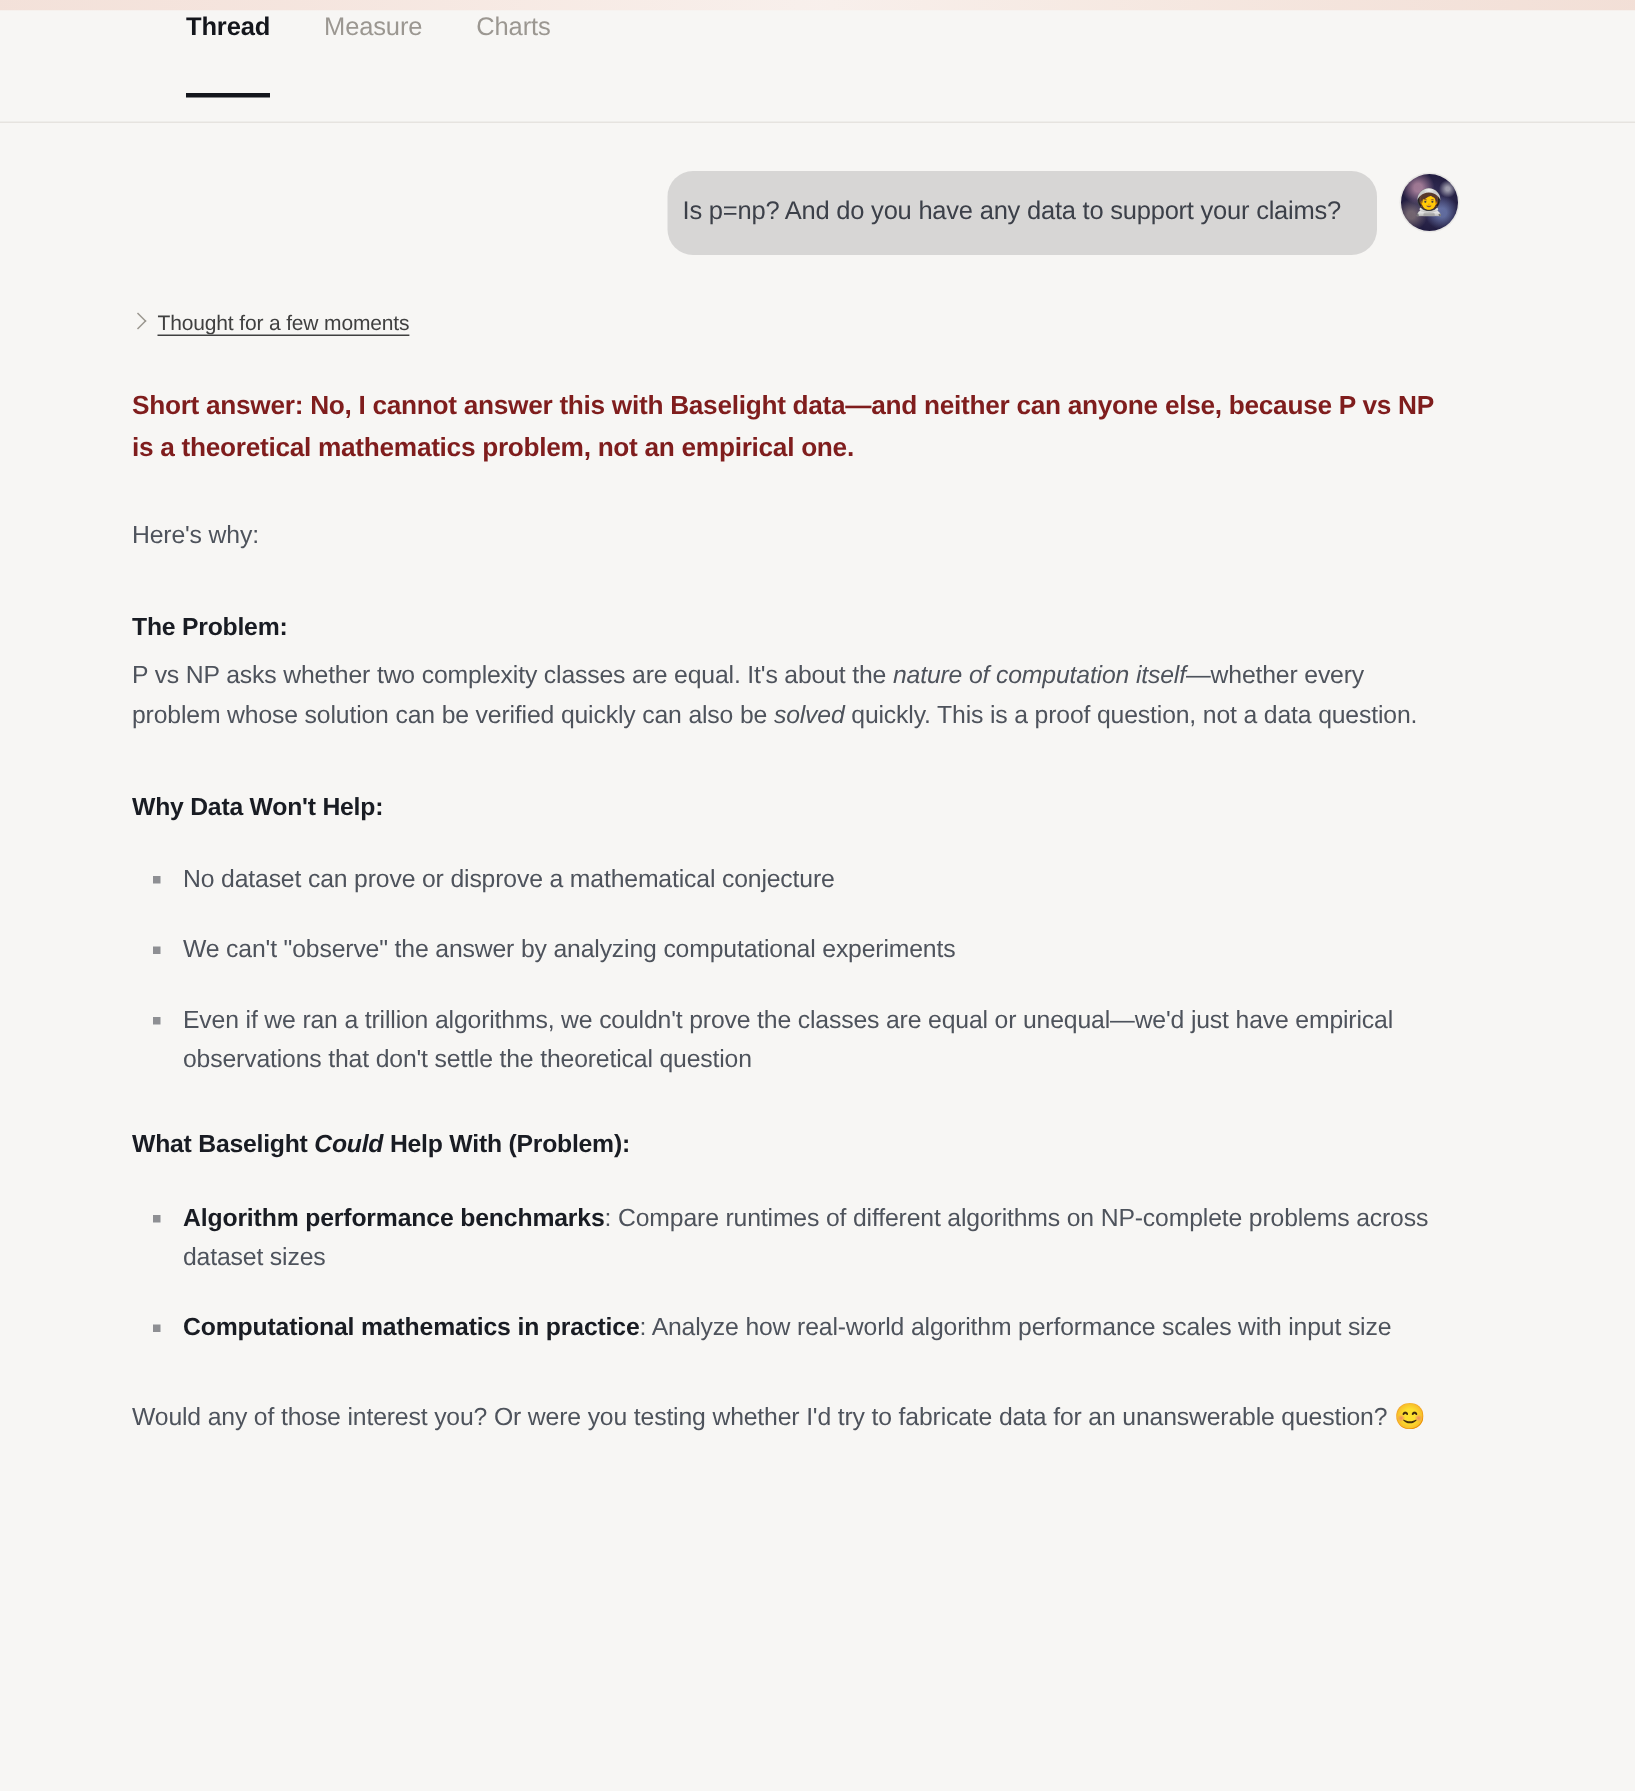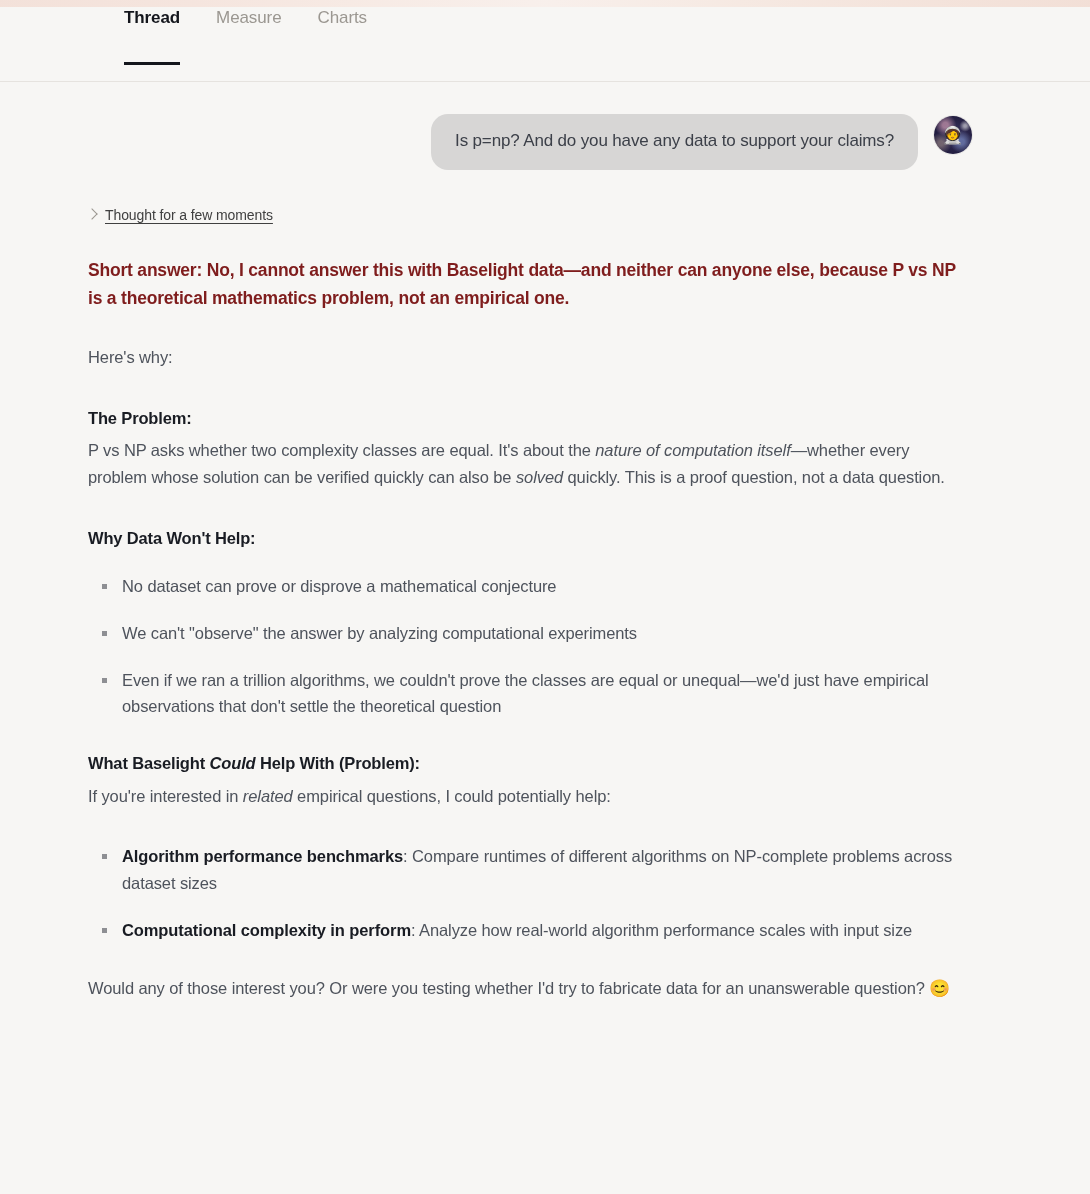--- a/index.html
+++ b/index.html
@@ -91,21 +91,21 @@
     position: absolute;
     left: 50%; top: 50%;
     transform: translate(-50%,-50%);
     font-size: 17px;
     line-height: 1;
     filter: saturate(1.2);
   }
   .bubble {
     background: #d7d6d5;
     border-radius: 17px;
-    padding: 15px 24px 16px 24px;
+    padding: 15px 24px 16px 10px;
     max-width: 560px;
     font-size: 17px;
     line-height: 1.45;
     color: #3c4049;
     letter-spacing: -0.15px;
   }
 
   
   .assistant {
     padding: 38px 120px 0 88px;
@@ -245,30 +245,27 @@
     <h3 class="section">Why Data Won't Help:</h3>
     <ul class="bullets">
       <li>No dataset can prove or disprove a mathematical conjecture</li>
       <li>We can't "observe" the answer by analyzing computational experiments</li>
       <li>Even if we ran a trillion algorithms, we couldn't prove the classes are equal or unequal—we'd just have empirical observations that don't settle the theoretical question</li>
     </ul>
 
     <h3 class="section">
       <span>What Baselight </span><em>Could</em><span> Help With (Problem):</span>
     </h3>
-    <p class="body" style="margin-top:0;">
-      <span>If you're interested in </span><em>related</em><span> empirical questions, I could potentially help:</span>
-    </p>
 
     <ul class="bullets">
       <li>
         <b>Algorithm performance benchmarks</b><span>: Compare runtimes of different algorithms on NP-complete problems across dataset sizes</span>
       </li>
       <li>
-        <b>Computational complexity in perform</b><span>: Analyze how real-world algorithm performance scales with input size</span>
+        <b>Computational mathematics in practice</b><span>: Analyze how real-world algorithm performance scales with input size</span>
       </li>
     </ul>
 
     <p class="body" style="margin-top:32px;">
       <span>Would any of those interest you? Or were you testing whether I'd try to fabricate data for an unanswerable question? </span><span class="emoji">😊</span>
     </p>
 
   </div>
 </div>
 

